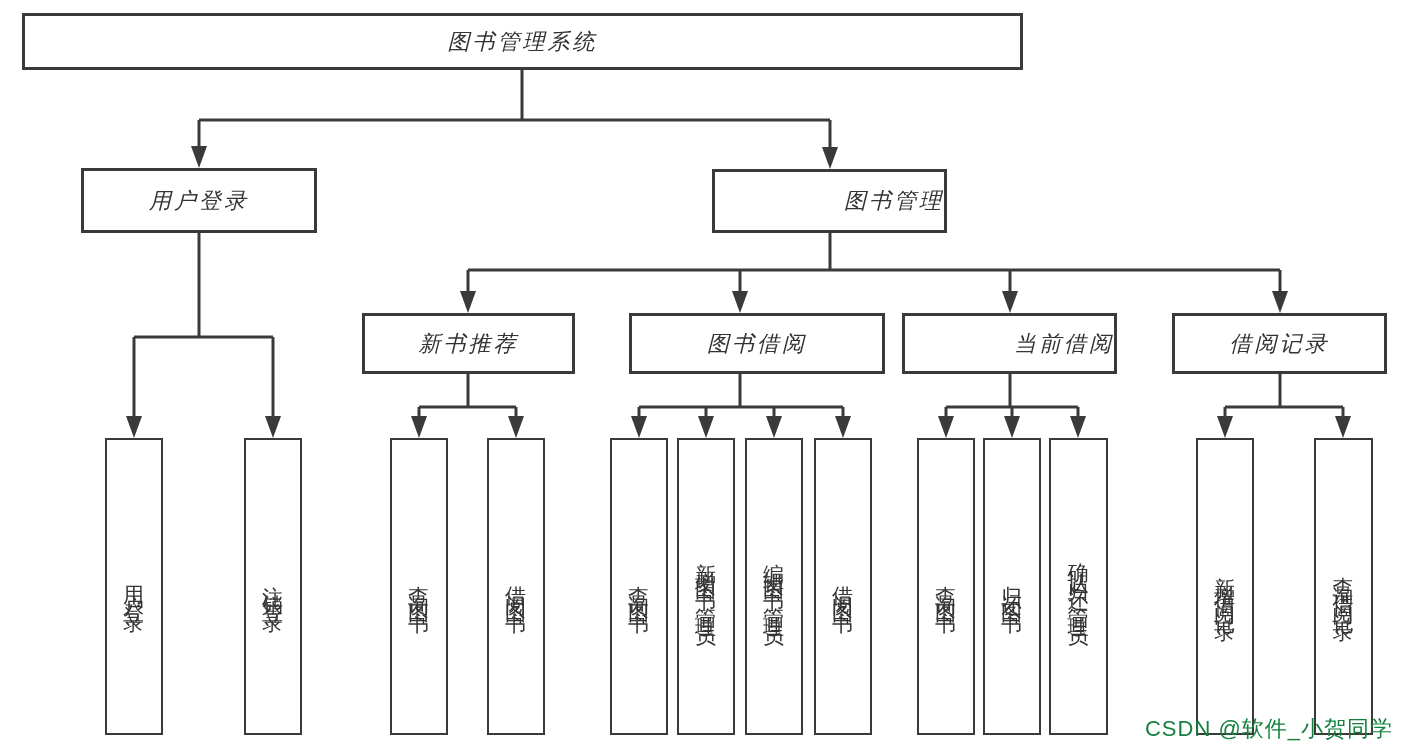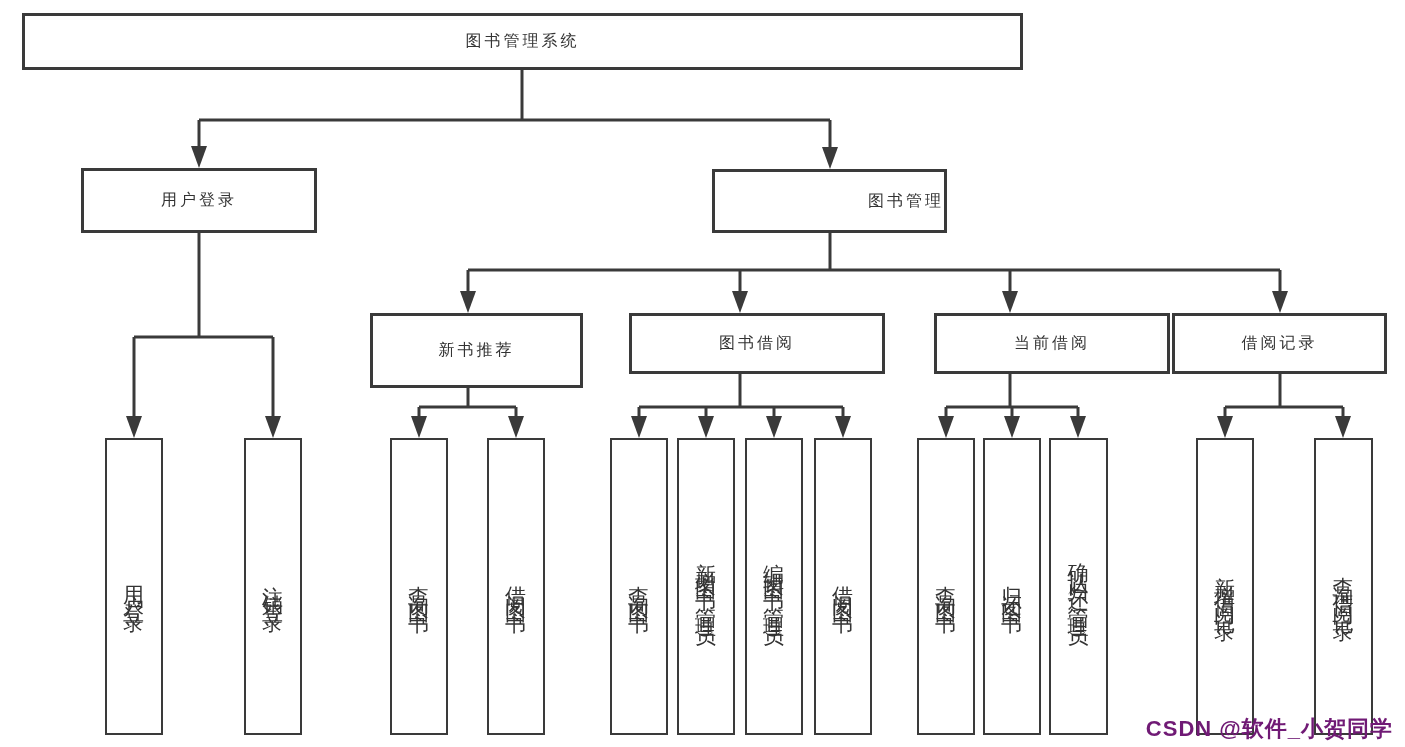--- a/index.html
+++ b/index.html
@@ -27,45 +27,45 @@
     position: absolute;
     box-sizing: border-box;
     border: 3px solid #3a3a3a;
     background: #ffffff;
     display: flex;
     align-items: center;
     justify-content: center;
     text-align: center;
   }
   .hlabel {
-    font-size: 16px;
+    font-size: 22px;
     letter-spacing: 3px;
     white-space: nowrap;
+    font-style: italic;
   }
   .leaf {
     border-width: 2.5px;
   }
   .vlabel {
     writing-mode: vertical-rl;
     text-orientation: mixed;
     font-size: 21px;
     letter-spacing: 9px;
     line-height: 1;
     white-space: nowrap;
   }
   #watermark {
     position: absolute;
     right: 12px;
     top: 714px;
     font-size: 22px;
-    color: #701a75;
+    color: #15803d;
     letter-spacing: 1px;
     white-space: nowrap;
     z-index: 5;
-    font-weight: bold;
   }
 </style>
 </head>
 <body>
 
 <div id="stage">
 
   <svg id="wires" viewBox="0 0 1405 747" xmlns="http://www.w3.org/2000/svg">
 
     <g>
@@ -147,27 +147,27 @@
     <span class="hlabel">图书管理系统</span>
   </div>
 
   <div class="box" style="left:81px; top:168px; width:236px; height:65px;">
     <span class="hlabel">用户登录</span>
   </div>
   <div class="box" style="left:712px; top:169px; width:235px; height:64px;justify-content:flex-end;">
     <span class="hlabel">图书管理</span>
   </div>
 
-  <div class="box" style="left:362px; top:313px; width:213px; height:75px;margin-left:8px;">
+  <div class="box" style="left:362px; top:313px; width:213px; height:61px;">
     <span class="hlabel">新书推荐</span>
   </div>
   <div class="box" style="left:629px; top:313px; width:256px; height:61px;">
     <span class="hlabel">图书借阅</span>
   </div>
-  <div class="box" style="left:934px; top:313px; width:236px; height:61px;">
+  <div class="box" style="left:902px; top:313px; width:215px; height:61px;justify-content:flex-end;">
     <span class="hlabel">当前借阅</span>
   </div>
   <div class="box" style="left:1172px; top:313px; width:215px; height:61px;">
     <span class="hlabel">借阅记录</span>
   </div>
 
   <div class="box leaf" style="left:105px; top:438px; width:58px; height:297px;">
     <span class="vlabel">用户登录</span>
   </div>
   <div class="box leaf" style="left:244px; top:438px; width:58px; height:297px;">

